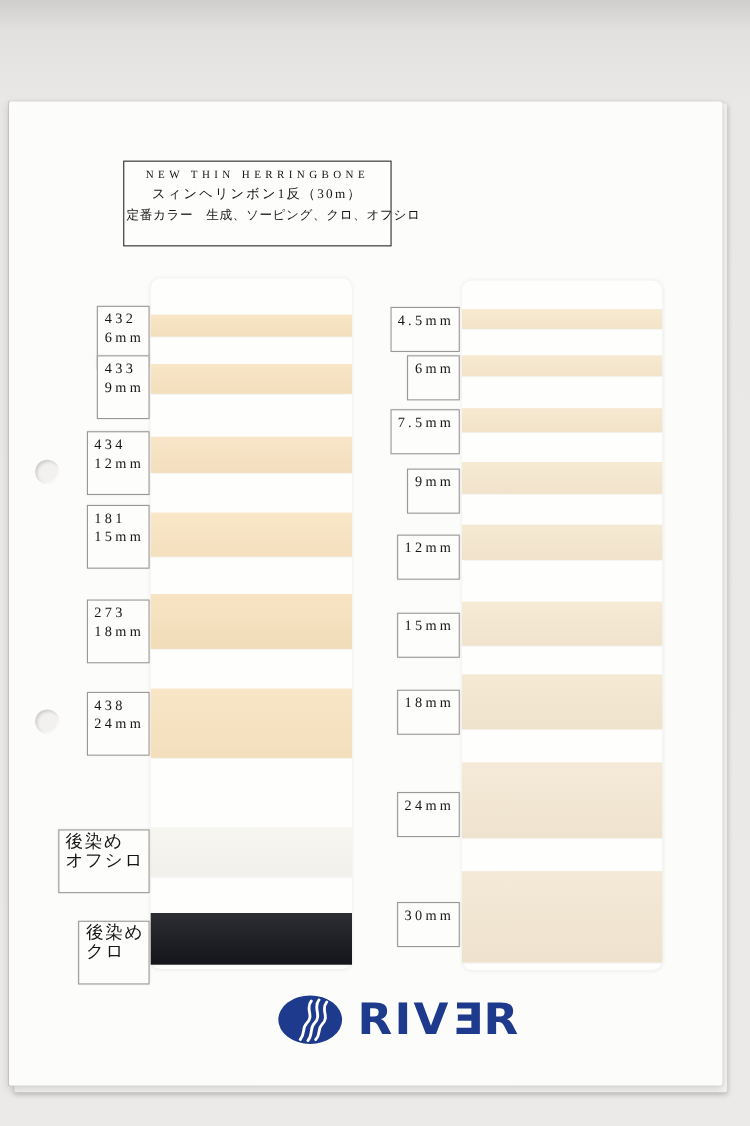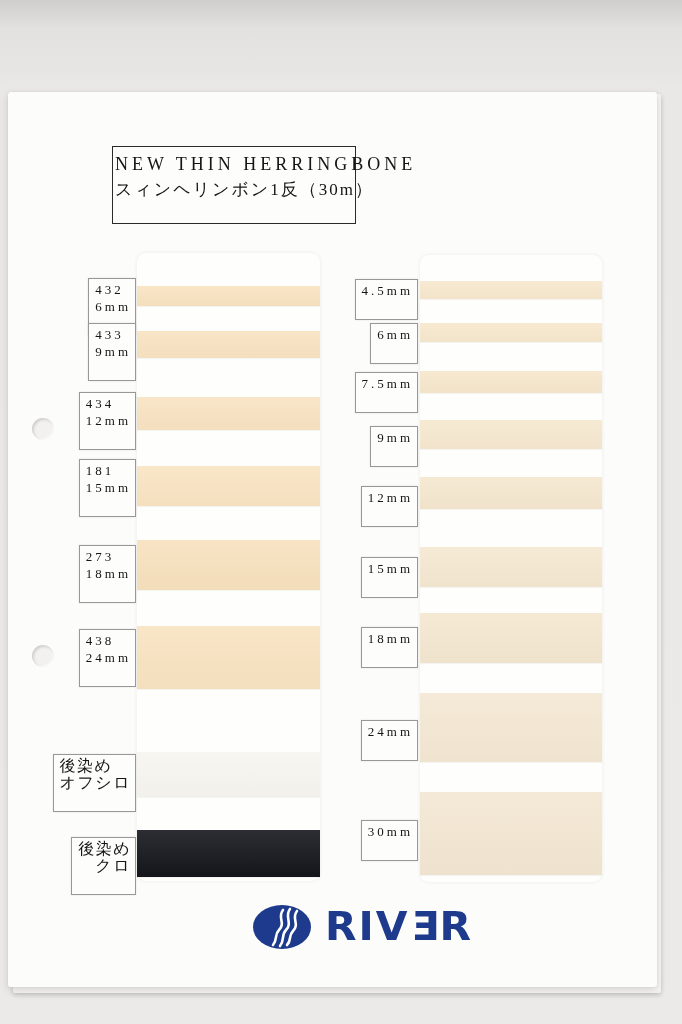--- a/index.html
+++ b/index.html
@@ -28,41 +28,41 @@
   .hole-2{left:24px;top:553px;}
 
   .header-box{
     position:absolute;border:1.5px solid #2a2a2a;background:#fdfdfc;
     text-align:center;padding:5px 2px 4px 2px;box-sizing:border-box;
   }
   .header-left{left:104px;top:54px;width:244px;height:78px;}
   .header-right{left:385px;top:56px;width:240px;height:74px;}
   .h1{font-size:17px;letter-spacing:5px;white-space:nowrap;}
   .h1 .small{font-size:11.5px;letter-spacing:1px;margin-left:2px;}
-  .h2{font-size:18px;letter-spacing:4px;margin-top:2px;white-space:nowrap;}
-  .h3{font-size:17px;letter-spacing:2px;margin-top:3px;white-space:nowrap;}
+  .h2{font-size:10px;letter-spacing:4px;margin-top:2px;white-space:nowrap;}
+  .h3{font-size:12px;letter-spacing:2px;margin-top:3px;white-space:nowrap;}
   .h4{font-size:11.5px;letter-spacing:0.5px;margin-top:3px;white-space:nowrap;}
 
   .panel{
     position:absolute;background:#fefefd;border-radius:9px;
     box-shadow:0 0 4px rgba(0,0,0,.07);
   }
   .ribbon{
     position:absolute;
     background-image:linear-gradient(180deg,rgba(255,255,255,.10),rgba(0,0,0,.02));
     box-shadow:0 1px 1px rgba(0,0,0,.04);
   }
   .tag{
     position:absolute;background:#fdfdfc;border:1px solid #9a9895;
     box-shadow:0 0 2px rgba(0,0,0,.10);
     padding:2px 4px 20px 6px;font-size:13px;line-height:17px;
     letter-spacing:3px;white-space:nowrap;text-align:left;
   }
   .tag.tag-jp{font-size:16px;letter-spacing:1.5px;}
-  .tag.tag-jp div:last-child{text-align:right;}
+  .tag.tag-jp div:last-child{text-align:left;}
 
   .logo{
     position:absolute;left:244px;top:812px;display:flex;align-items:center;gap:13px;
   }
   .logo-text{
     font-family:"DejaVu Sans","Liberation Sans",sans-serif;
     font-weight:800;font-size:41px;line-height:44px;letter-spacing:2px;
     transform:scaleY(.96);
   }
   .logo-text .flip{display:inline-block;transform:scaleX(-1);}
@@ -73,20 +73,21 @@
 <div class="sheet-behind"></div>
 
 <div class="paper">
 
   <div class="hole hole-1"></div>
   <div class="hole hole-2"></div>
 
   <div class="header-box header-left">
     <div class="h2">NEW THIN HERRINGBONE</div>
     <div class="h3">スィンヘリンボン1反（30m）</div>
+    <div class="h4">定番カラー　生成、ソーピング、クロ、オフシロ</div>
   </div>
 
 
   <div class="panel" id="left-panel-card" style="left: 129px; top: 161px; width: 183px; height: 628px;"></div>
   <div class="panel" id="right-panel-card" style="left: 412px; top: 163px; width: 182px; height: 627px;"></div>
 
   <div id="samples-host">
       <div class="ribbon" style="left: 129px; width: 183px; top: 194px; height: 20px; background-color: rgb(248, 227, 192);"></div>
       <div class="tag" style="top: 186px; right: 521px;">
         <div>432</div>

